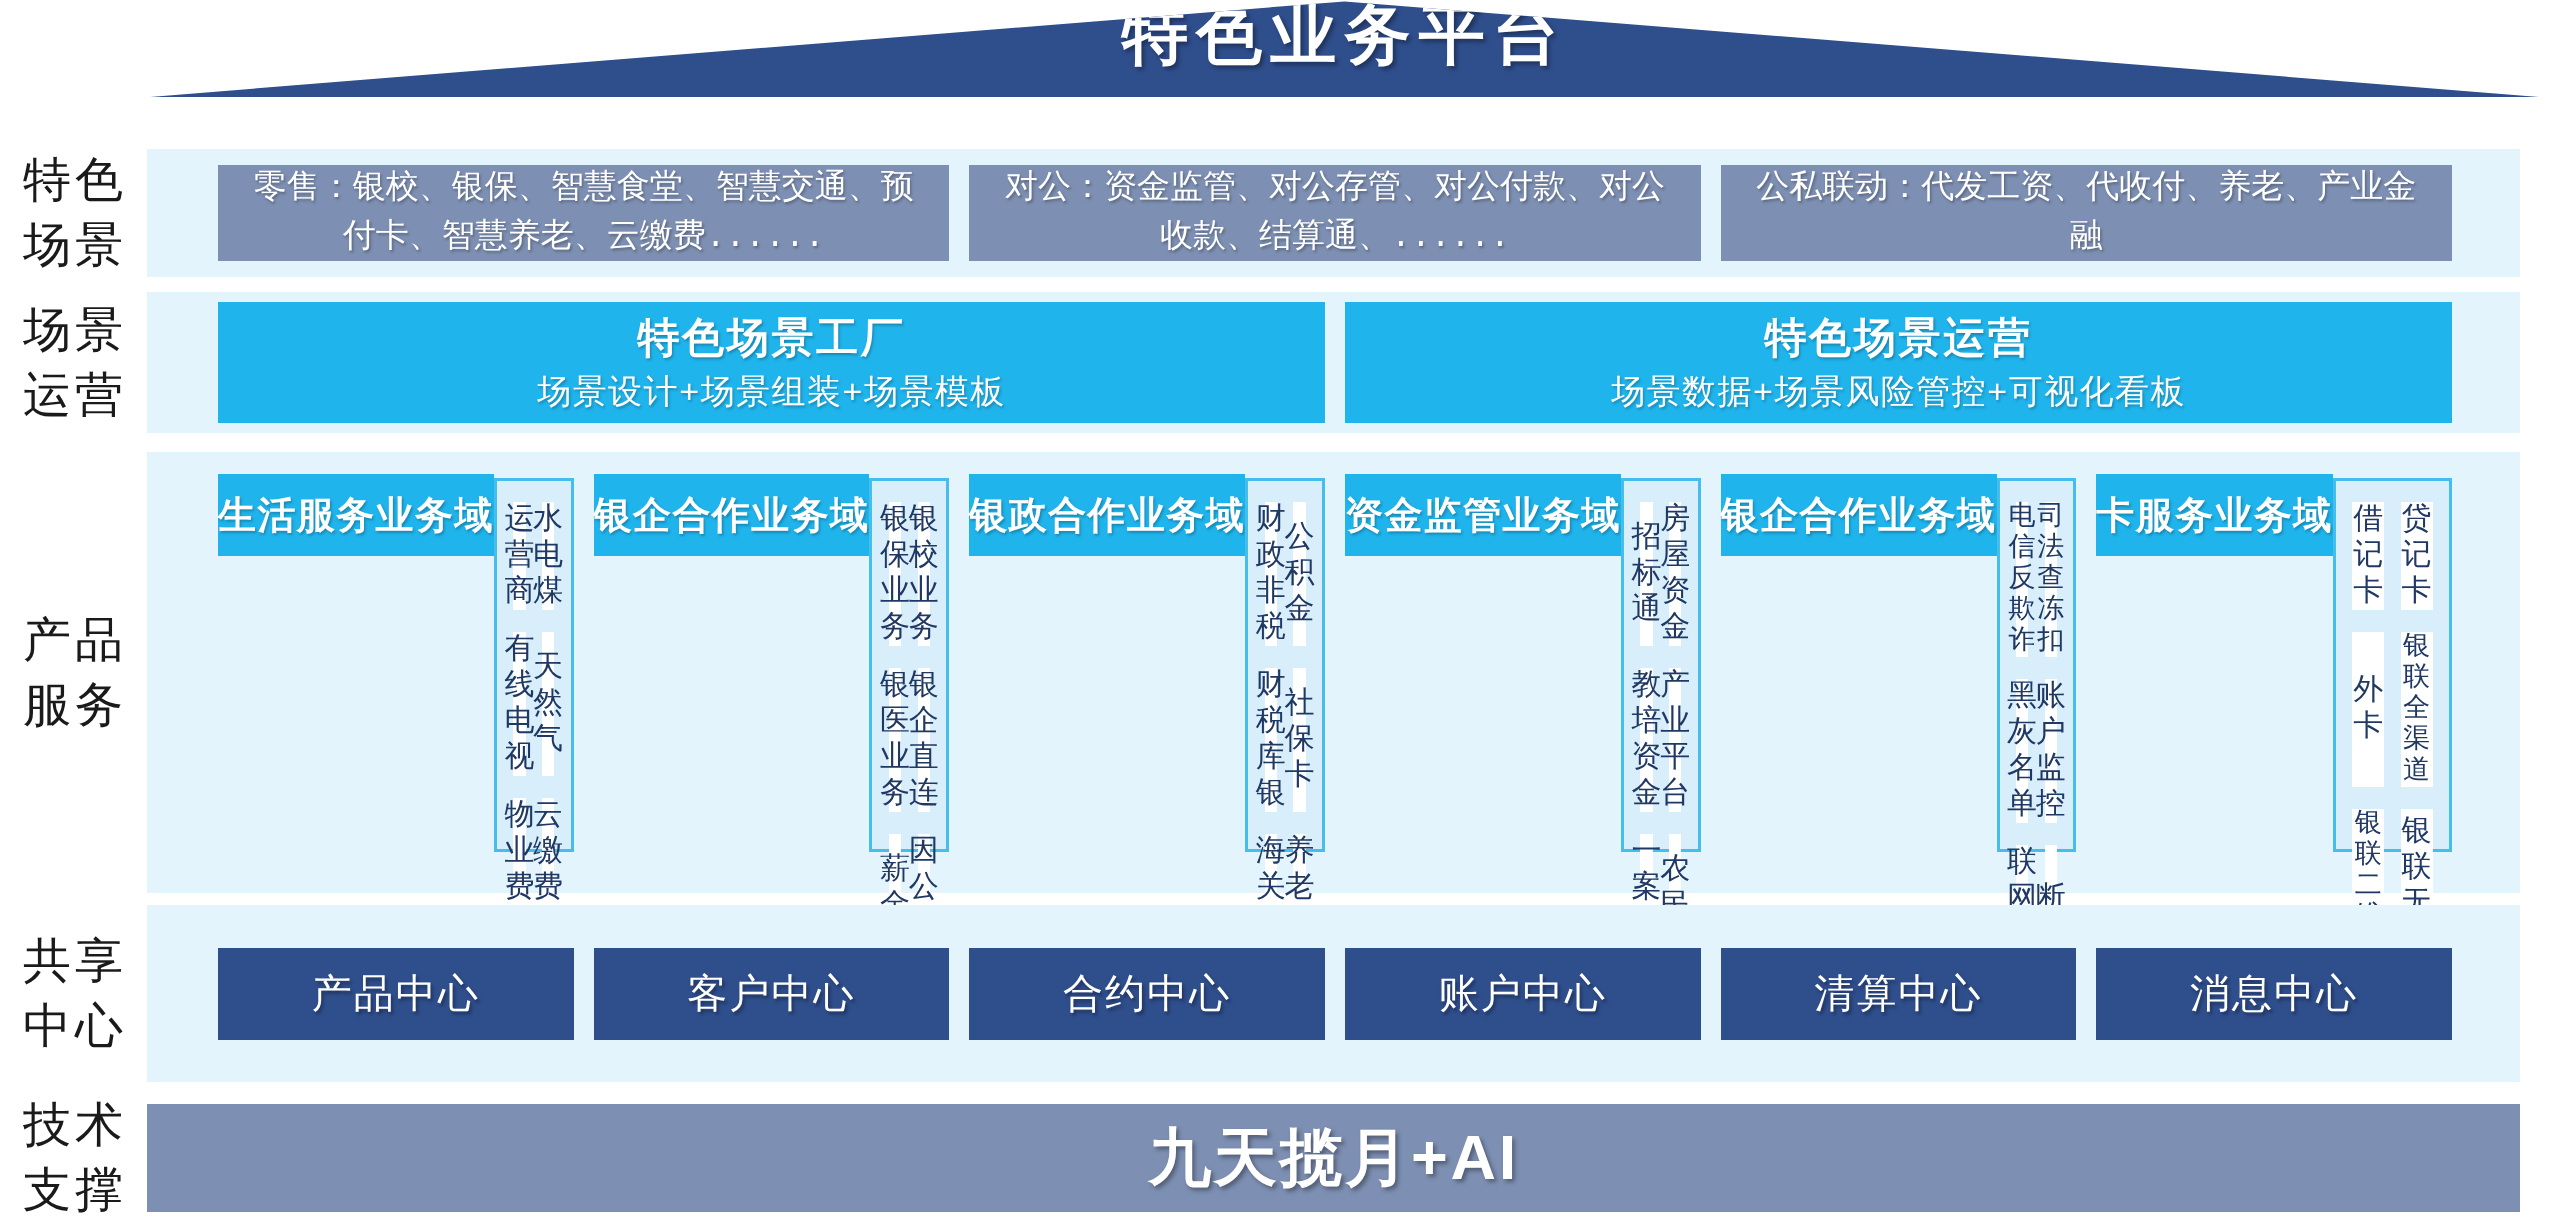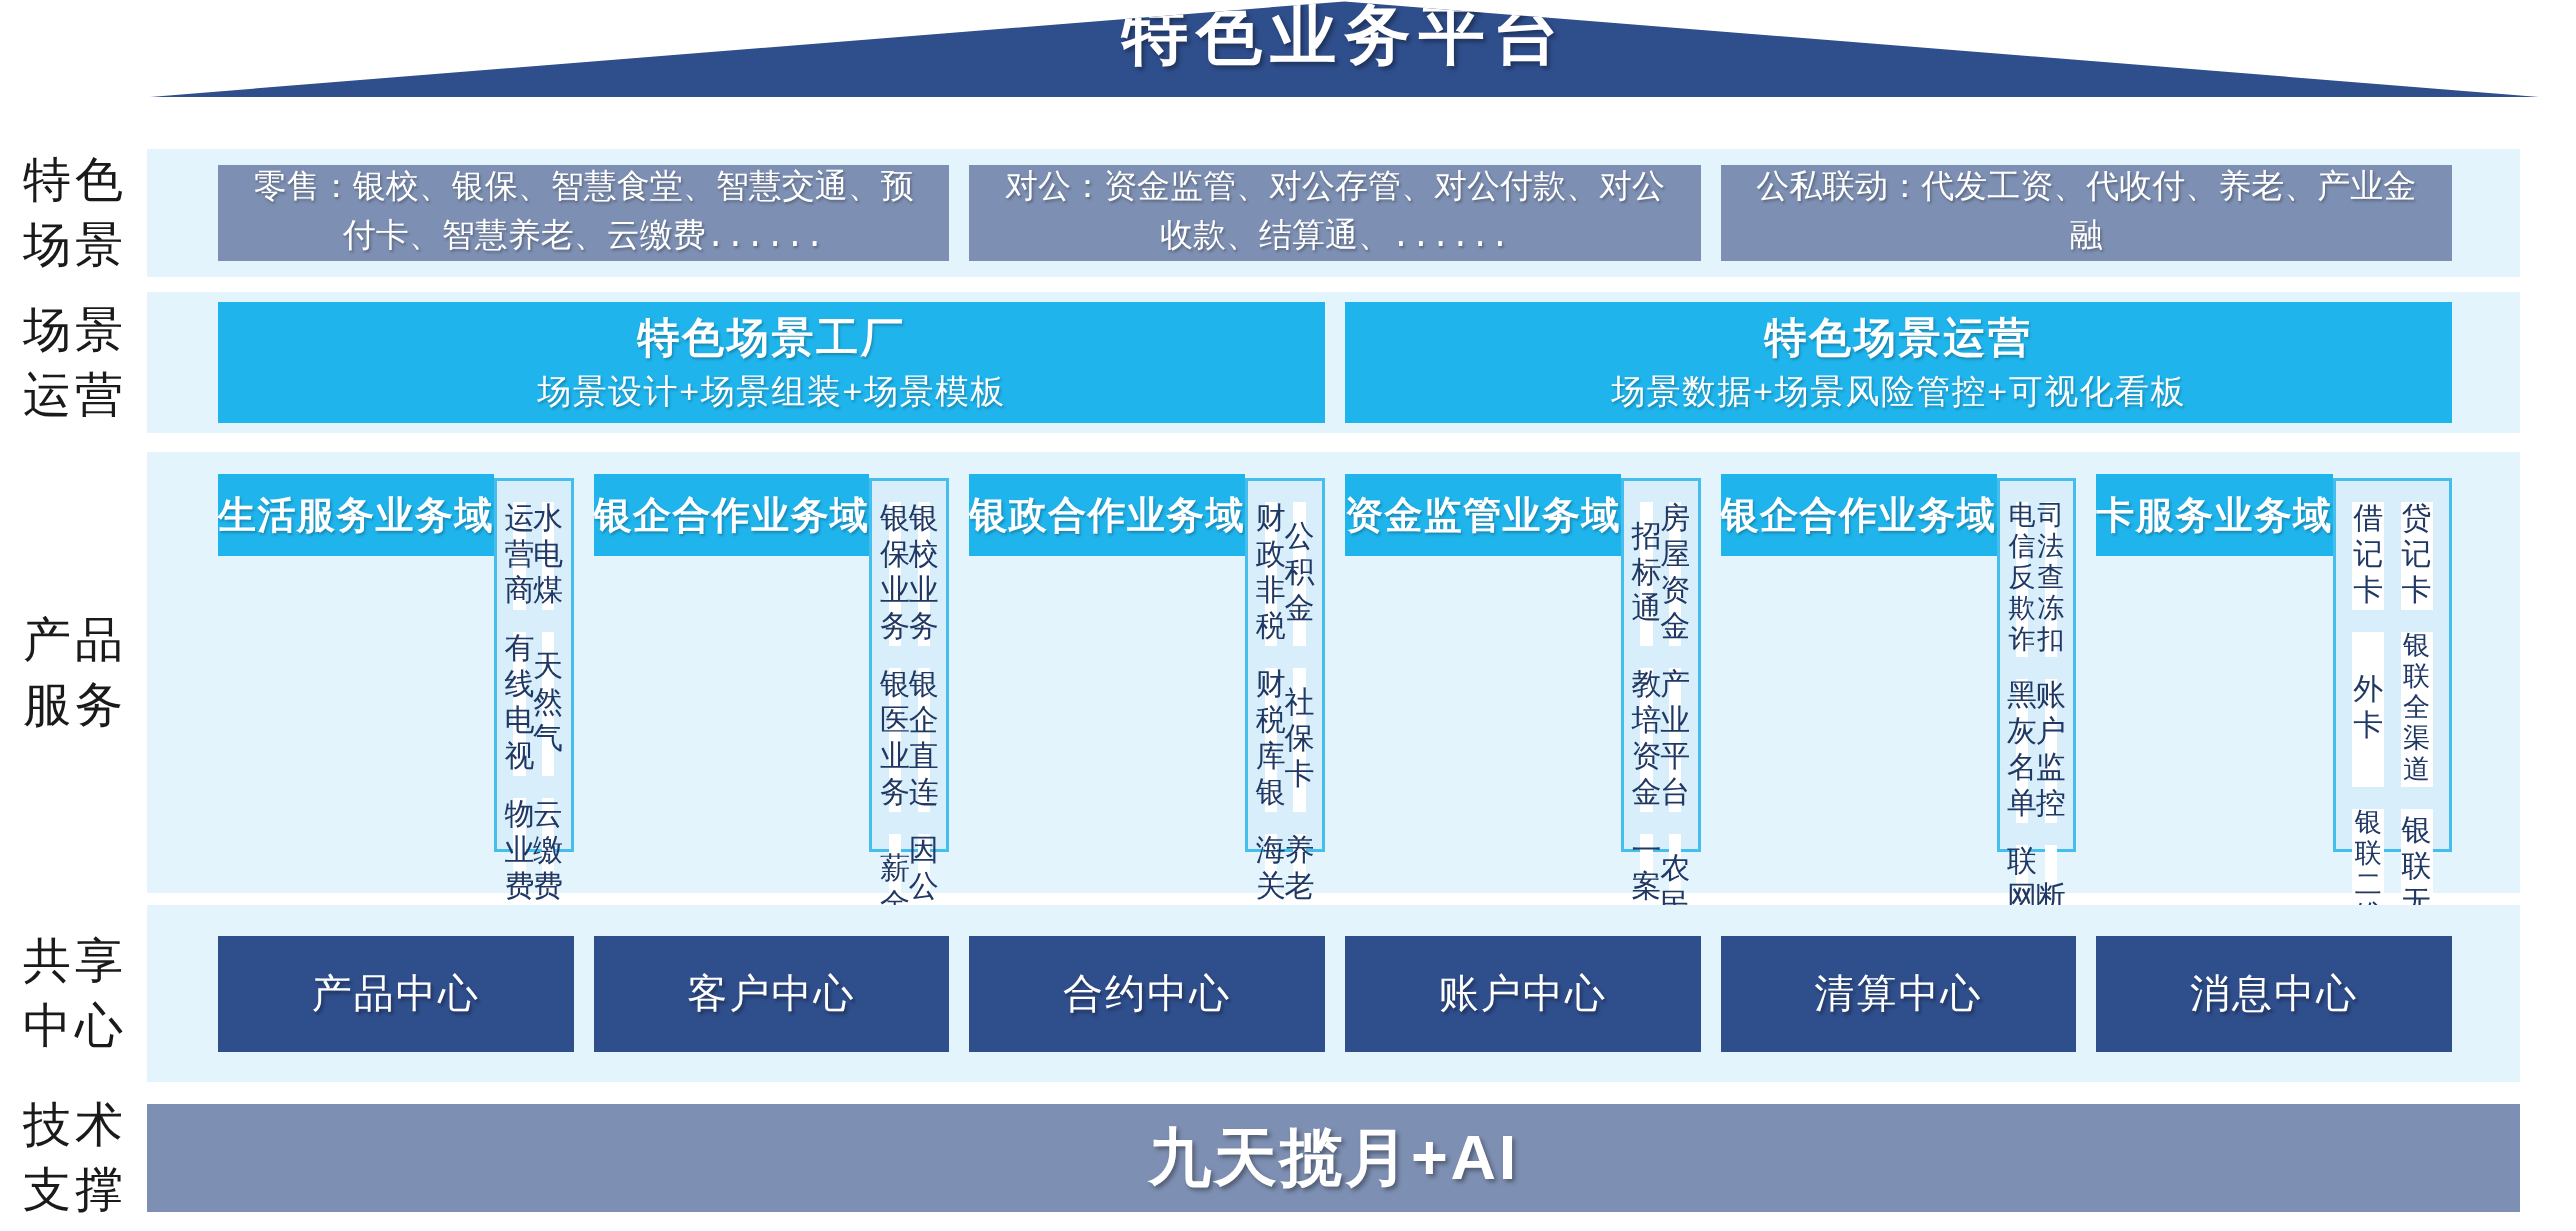--- a/index.html
+++ b/index.html
@@ -69,21 +69,21 @@
     gap:22px 16.4px;padding:20.5px 16.4px;box-sizing:border-box;
   }
   .cell{
     background:#ffffff;color:#1F3864;font-size:30px;font-weight:500;line-height:1.2;
     display:flex;align-items:center;justify-content:center;text-align:center;
     white-space:pre-line;min-width:0;
   }
   .cell.small{font-size:27px;line-height:1.15;}
   
   .center-box{
-    flex:1;height:116px;background:#2F4E8C;color:#ffffff;font-size:40px;
+    flex:1;height:92px;background:#2F4E8C;color:#ffffff;font-size:40px;
     display:flex;align-items:center;justify-content:center;letter-spacing:2.1px;
     text-shadow:2.1px 2.7px 3.4px rgba(0,0,0,.35);
   }
   
   .tech-bar{
     position:absolute;left:147px;top:1104px;width:2373px;height:108px;
     background:#7D8FB2;display:flex;align-items:center;justify-content:center;
   }
   .tech-title{
     color:#ffffff;font-size:63px;font-weight:bold;letter-spacing:2.7px;

